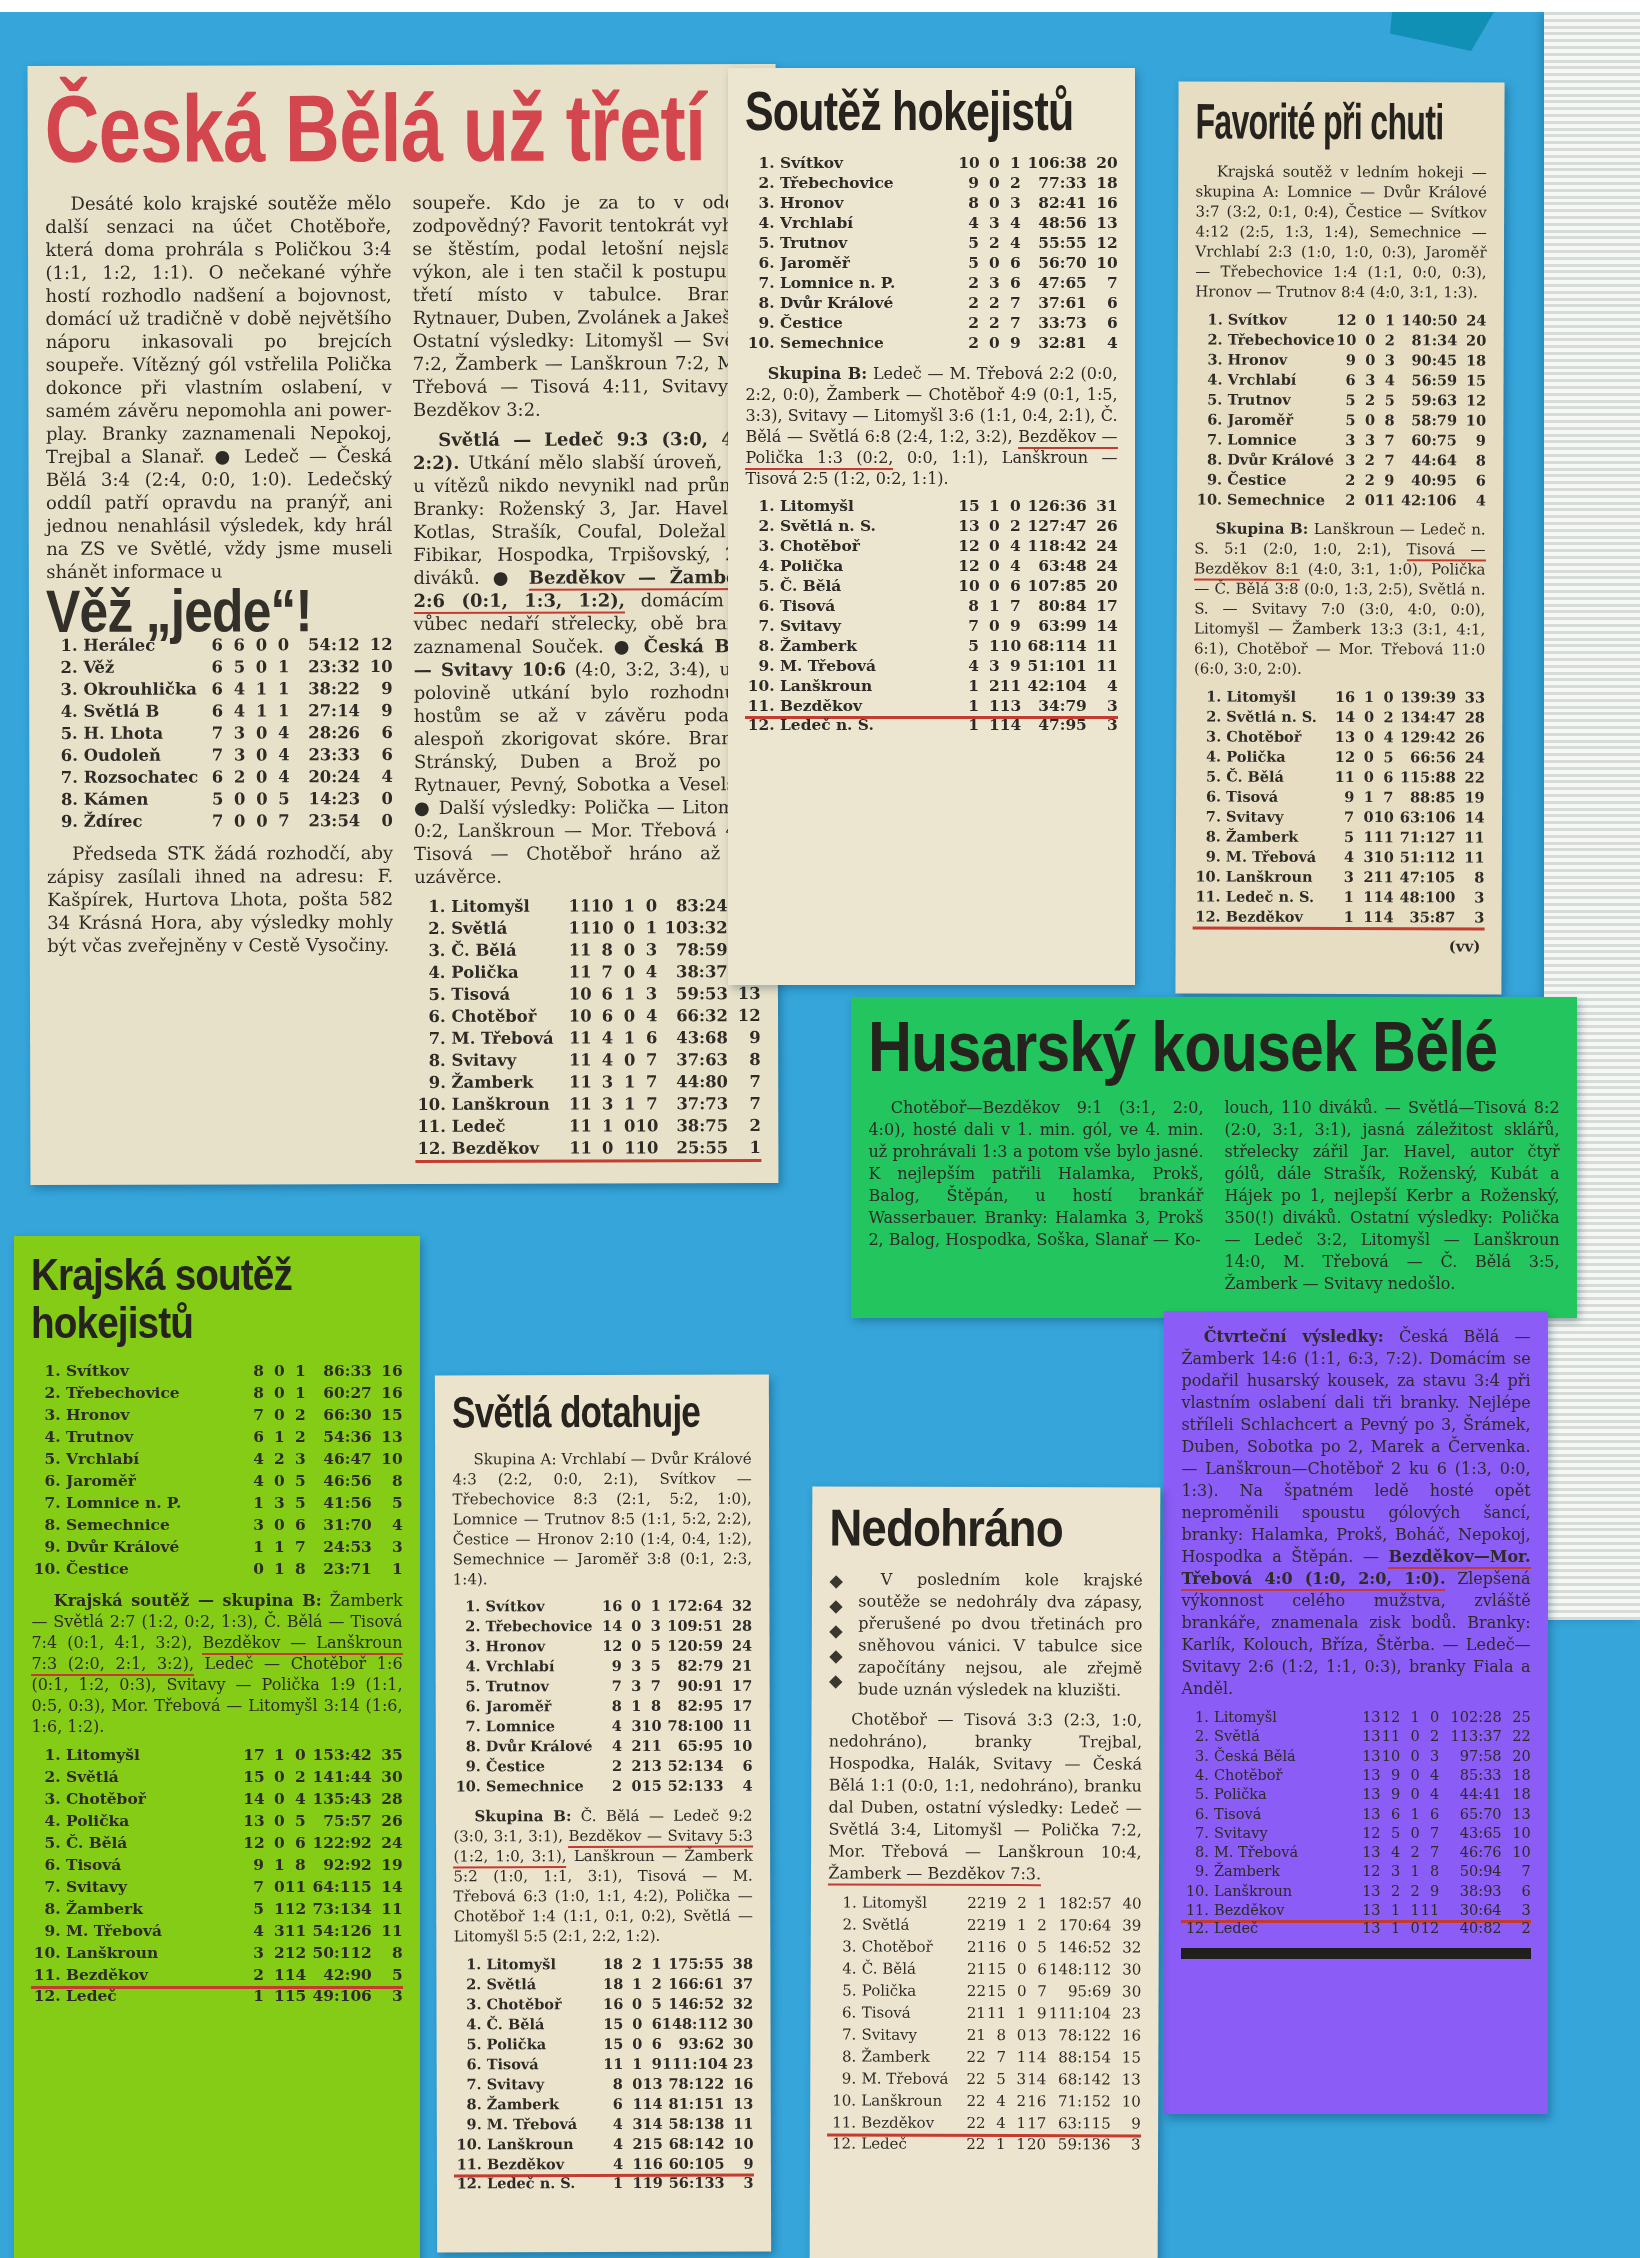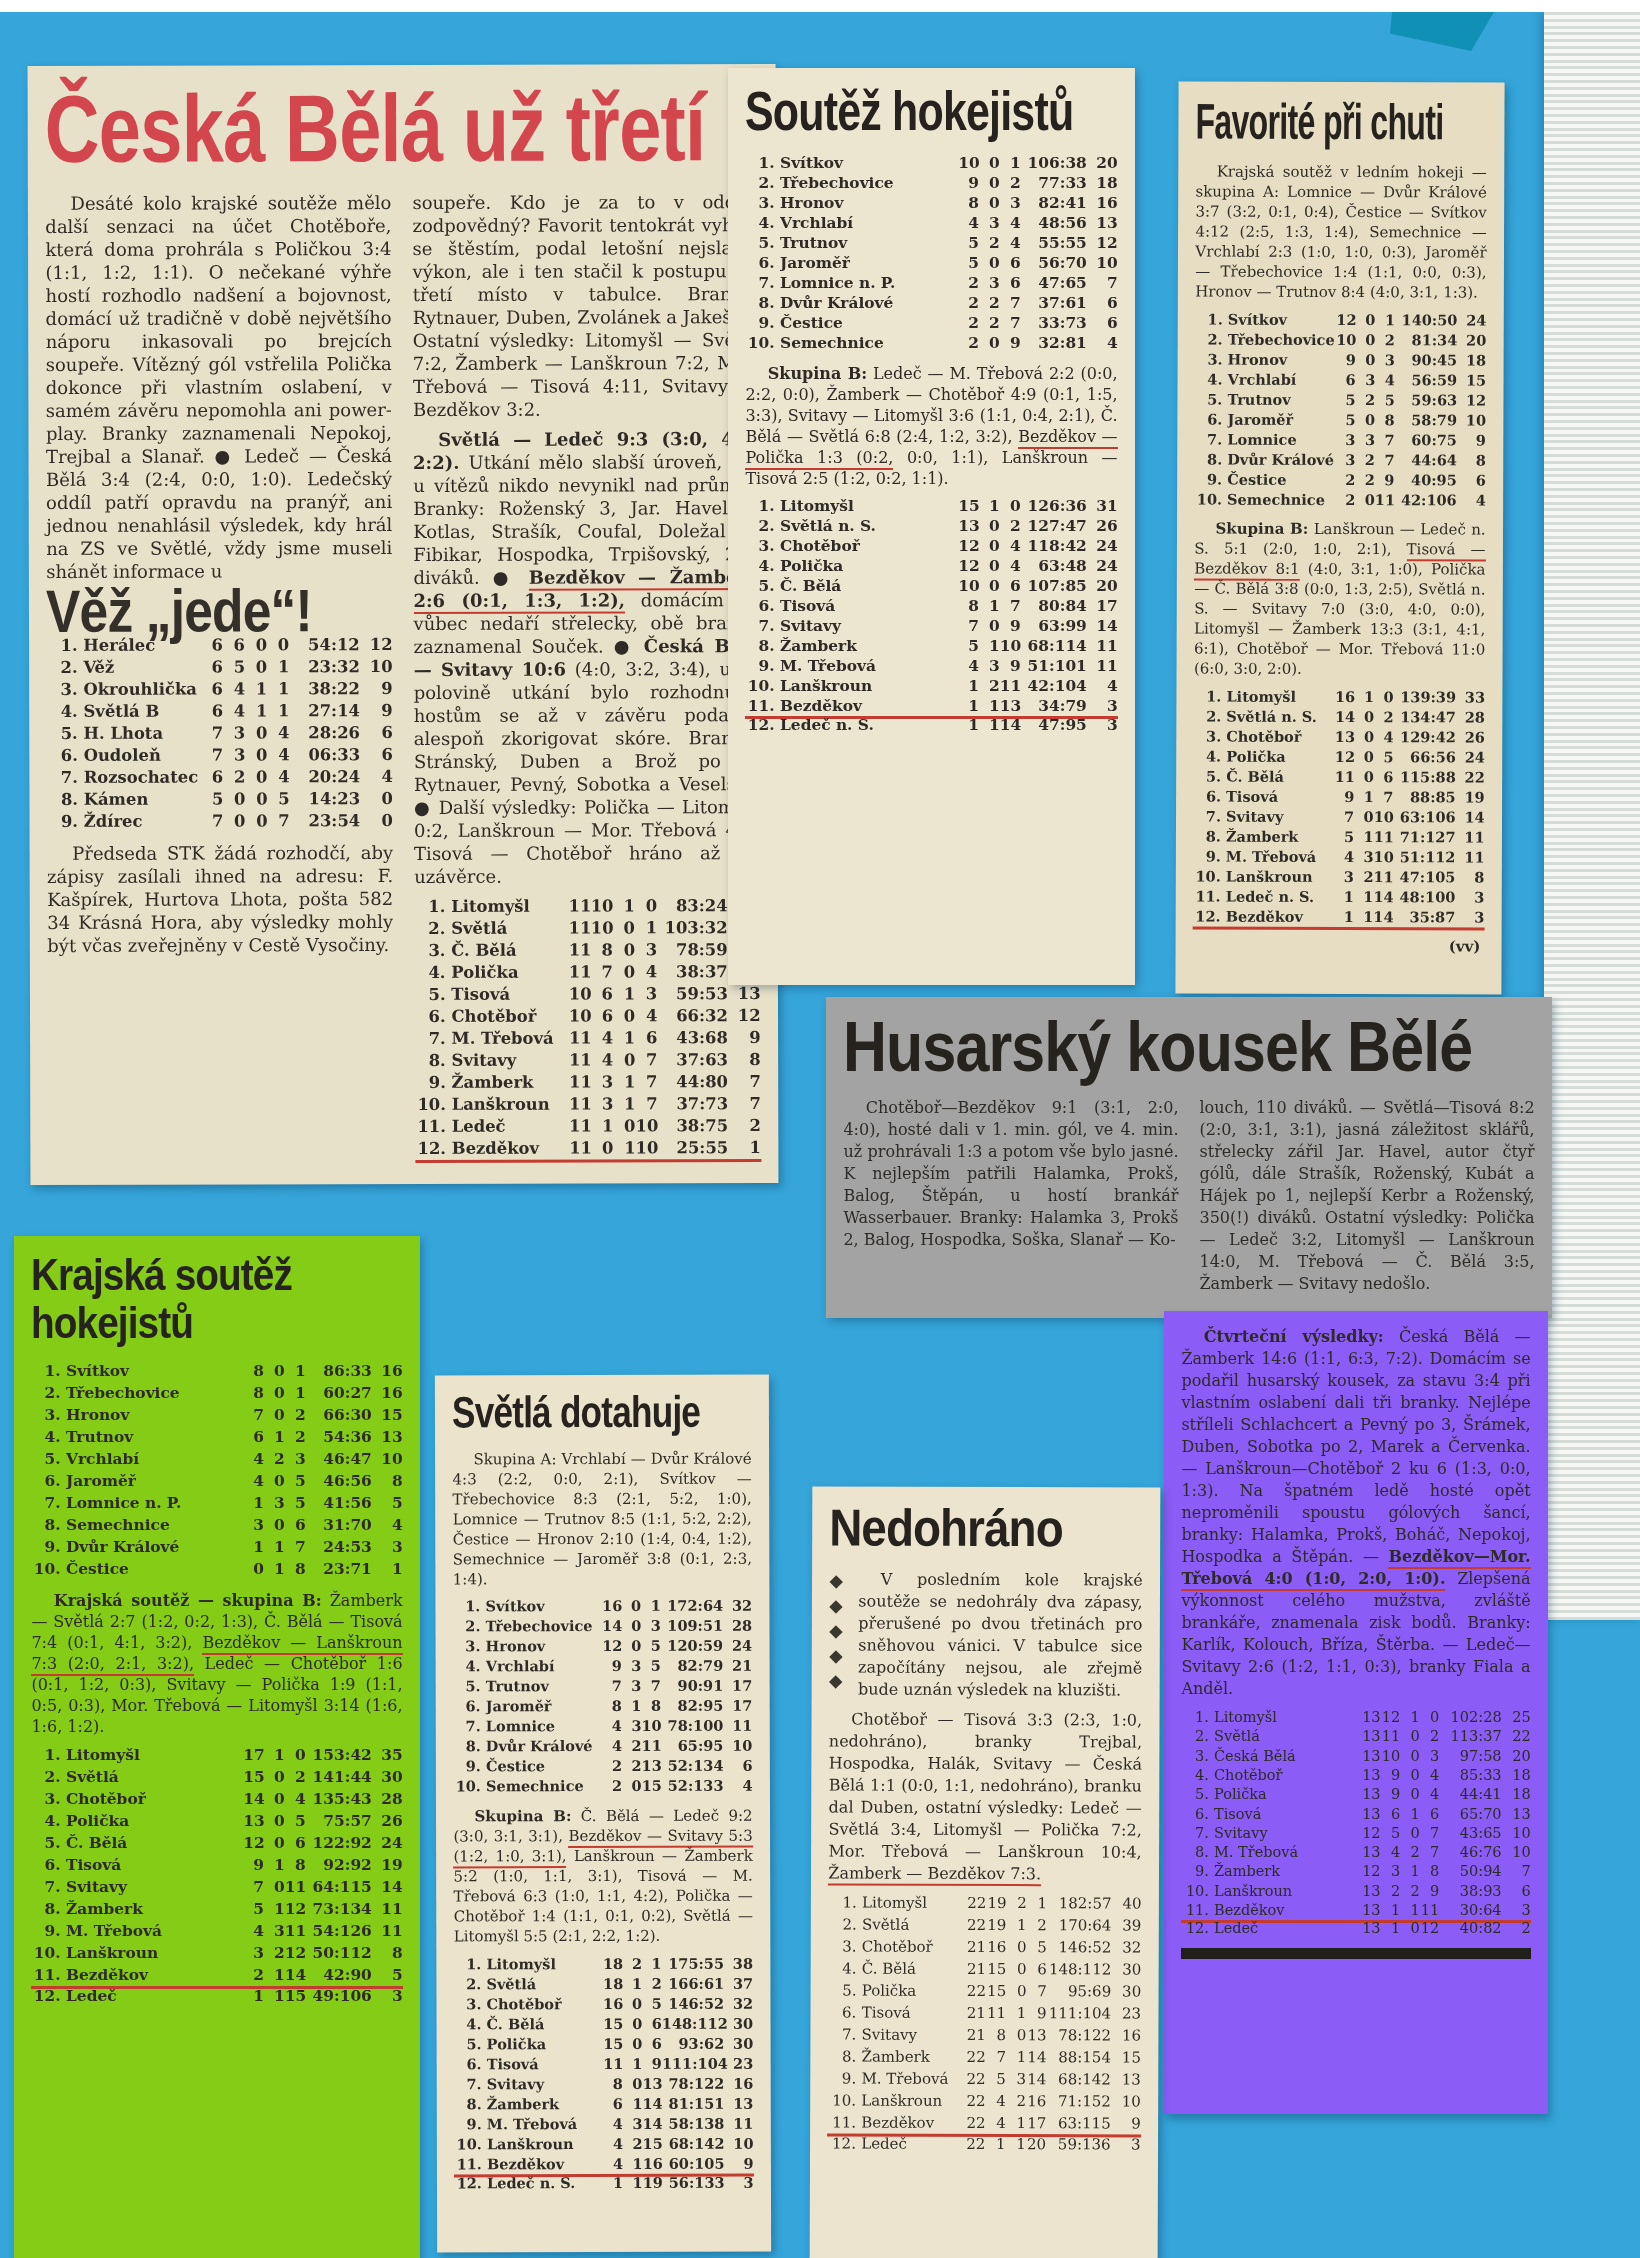--- a/index.html
+++ b/index.html
@@ -46,21 +46,21 @@
   .clip-a .tbl{font-size:16.4px;line-height:22px;}
   
   .clip-b{left:728px;top:56px;width:407px;min-height:917px;font-size:16px;line-height:21px;background:#ece5d0;}
   .clip-b .head{font-size:55px;transform:scaleX(.78);}
   .clip-b .tbl{font-size:15.4px;line-height:20px;}
   
   .clip-c{left:1177px;top:70px;width:326px;min-height:912px;font-size:15px;line-height:20px;background:#e6ddc2;}
   .clip-c .head{font-size:50px;transform:scaleX(.64);}
   .clip-c .tbl{font-size:14.5px;line-height:20px;}
   
-  .clip-d1{left:826px;top:985px;width:726px;min-height:314px;font-size:16px;line-height:22px;background:#a3a3a3;}
+  .clip-d1{left:851px;top:985px;width:726px;min-height:314px;font-size:16px;line-height:22px;background:#22c55e;}
   .clip-d1 .head{font-size:70px;transform:scaleX(.87);}
   .clip-d2{left:1164px;top:1299px;width:384px;min-height:803px;font-size:16px;line-height:22px;background:#8b5cf6;box-shadow:2.9px 5.8px 8.7px rgba(0,40,70,.35);}
   .clip-d2 .tbl{font-size:14.5px;line-height:19.3px;font-weight:normal;}
   
   .clip-e{left:14px;top:1224px;width:406px;min-height:1025px;font-size:16px;line-height:21px;background:#84cc16;}
   .clip-e .head{font-size:44px;transform:scaleX(.88);line-height:1.08;}
   .clip-e .tbl{font-size:15.4px;line-height:22px;}
   
   .clip-f{left:436px;top:1363px;width:334px;min-height:877px;font-size:15px;line-height:20px;background:#ebe3cc;}
   .clip-f .head{font-size:44px;transform:scaleX(.80);}
@@ -134,21 +134,21 @@
               <span class="c-score">28:26</span>
               <span class="c-num">6</span>
             </div>
             <div class="trow">
               <span class="c-pos">6.</span>
               <span class="c-team">Oudoleň</span>
               <span class="c-num">7</span>
               <span class="c-num">3</span>
               <span class="c-num">0</span>
               <span class="c-num">4</span>
-              <span class="c-score">06:33</span>
+              <span class="c-score">23:33</span>
               <span class="c-num">6</span>
             </div>
             <div class="trow">
               <span class="c-pos">7.</span>
               <span class="c-team">Rozsochatec</span>
               <span class="c-num">6</span>
               <span class="c-num">2</span>
               <span class="c-num">0</span>
               <span class="c-num">4</span>
               <span class="c-score">20:24</span>

